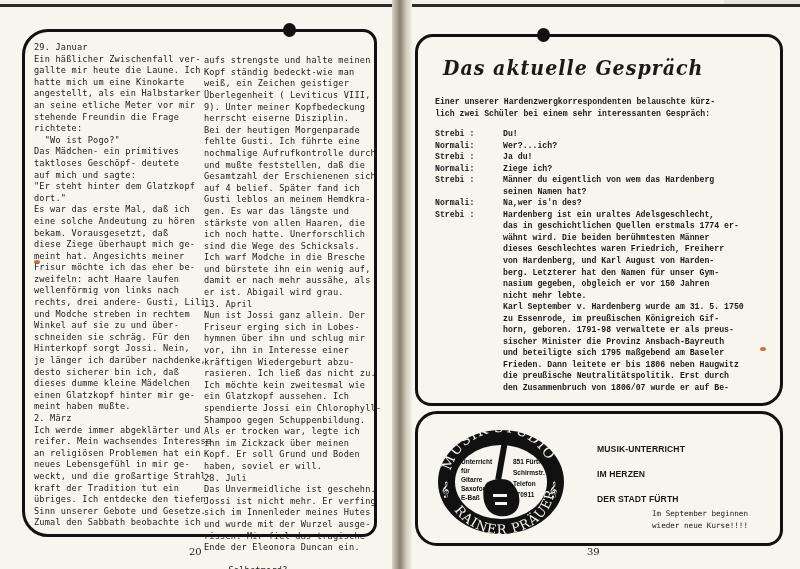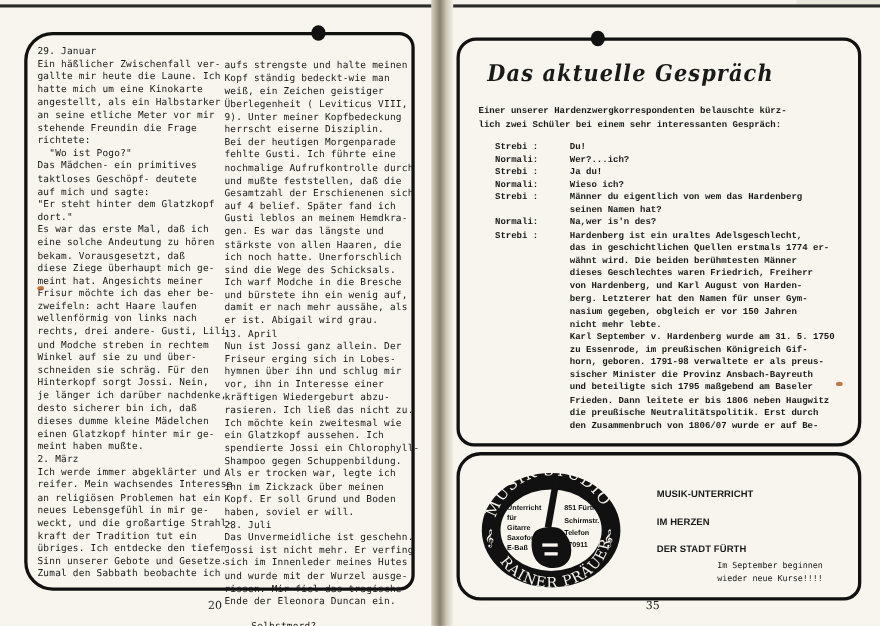--- a/index.html
+++ b/index.html
@@ -34,21 +34,21 @@
     border: 3px solid #111; border-radius: 18px 16px 22px 16px; }
   .frame-right-bot { position: absolute; left: 415px; top: 411px; width: 368px; height: 135px;
     border: 3px solid #111; border-radius: 22px 22px 16px 22px; }
   .title { position: absolute; left: 443px; top: 56px; font-family: "DejaVu Serif", serif;
     font-size: 19px; font-weight: bold; font-style: italic; letter-spacing: 1px; transform: scaleY(1.1); }
   .intro { position: absolute; left: 435px; top: 96px; font-size: 8.2px; line-height: 11.5px; white-space: pre;
     font-family: "Liberation Mono", monospace; font-weight: bold; }
 
   .dialog { position: absolute; left: 435px; top: 128px; font-family: "Liberation Mono", monospace;
     font-size: 8.2px; line-height: 11.55px; font-weight: bold; }
-  .drow { display: flex; margin-left: 15px; }
+  .drow { display: flex; }
   .speaker { width: 68px; flex: none; white-space: pre; }
   .speech { white-space: pre; }
 
   
   .logo { position: absolute; left: 433px; top: 424px; width: 136px; height: 112px; }
   .ad-text { position: absolute; left: 597px; font-family: "Liberation Sans", sans-serif; font-weight: bold;
     font-size: 8.6px; letter-spacing: 0.1px; }
   .ad-l1 { top: 444px; }
   .ad-l2 { top: 469px; }
   .ad-l3 { top: 494px; }
@@ -90,21 +90,21 @@
       <div class="drow">
         <span class="speaker">Normali:</span>
         <span class="speech">Wer?...ich?</span>
       </div>
       <div class="drow">
         <span class="speaker">Strebi :</span>
         <span class="speech">Ja du!</span>
       </div>
       <div class="drow">
         <span class="speaker">Normali:</span>
-        <span class="speech">Wieso ich?</span>
+        <span class="speech">Ziege ich?</span>
       </div>
       <div class="drow">
         <span class="speaker">Strebi :</span>
         <span class="speech">Männer du eigentlich von wem das Hardenberg</span>
       </div>
       <div class="drow">
         <span class="speaker"></span>
         <span class="speech">seinen Namen hat?</span>
       </div>
       <div class="drow">
@@ -210,14 +210,14 @@
         <text x="80" y="40">851 Fürth</text>
         <text x="80" y="51">Schirmstr. 5</text>
         <text x="80" y="62">Telefon</text>
         <text x="80" y="73">770911</text>
       </g>
   </svg>
   <div class="ad-text ad-l1">MUSIK-UNTERRICHT</div>
   <div class="ad-text ad-l2">IM HERZEN</div>
   <div class="ad-text ad-l3">DER STADT FÜRTH</div>
   <div class="ad-note" id="adNote"><div>Im September beginnen</div><div>wieder neue Kurse!!!!</div></div>
-  <div class="pagenum pn-right">35</div>
+  <div class="pagenum pn-right">39</div>
 </div>
 
 </body></html>

